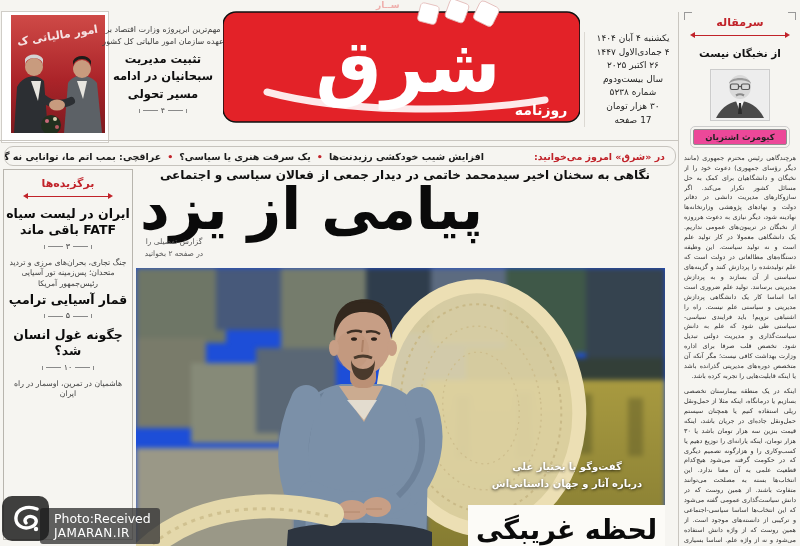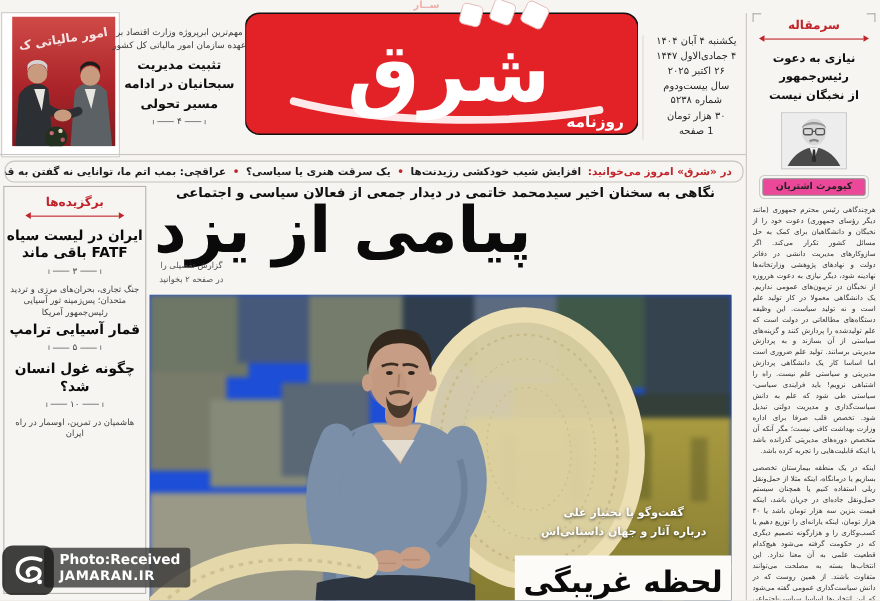--- a/index.html
+++ b/index.html
@@ -19,21 +19,21 @@
   .cutlabel{left:376px;top:0px;font-size:9px;color:#efb0ad;font-weight:bold;}
   .dateline{left:584px;top:32px;width:90px;text-align:center;border-left:1px solid #dcd9d3;
             padding-left:3px;}
   .dateline div{font-size:9px;color:#1f1f1f;line-height:13.6px;white-space:nowrap;}
   .vrule{left:678px;top:12px;width:1px;height:534px;background:#c9c6c0;}
   .hrule{left:0;top:140px;width:678px;height:1px;background:#c9c6c0;}
 
   
   .strip{left:4px;top:146px;width:650px;height:18px;border:1px solid #c6c3bd;border-radius:9px;
          display:flex;align-items:center;gap:6px;padding:0 10px;font-size:9.5px;white-space:nowrap;overflow:hidden;}
-  .strip-label{color:#c1232a;font-weight:bold;}
+  .strip-label{color:#c1232a;font-weight:bold;margin-left:44px;}
   .strip-item{color:#1c1c1c;font-weight:bold;}
   .strip-sep{color:#c1232a;font-weight:bold;}
 
   
   .arrowline{display:flex;align-items:center;justify-content:center;margin:3px auto 0;width:90px;}
   .arrowline .ln{height:1px;background:#c1232a;flex:1;}
   .arrowline .tl{width:0;height:0;border-top:3px solid transparent;border-bottom:3px solid transparent;border-left:5px solid #c1232a;}
   .arrowline .tr{width:0;height:0;border-top:3px solid transparent;border-bottom:3px solid transparent;border-right:5px solid #c1232a;}
   .orn{display:flex;align-items:center;justify-content:center;gap:3px;margin-top:4px;color:#444;font-size:8px;line-height:8px;}
   .orn .ln{width:15px;height:1px;background:#8a8a8a;}
@@ -72,22 +72,22 @@
   .ed-photo{margin:7px auto 0;width:58px;height:50px;border:1px solid #ccc;background:#efefef;}
   .ed-name{margin:8px auto 0;width:92px;border:1px solid #8f8f8f;border-radius:2px;outline:1px solid #ccc;
            outline-offset:2px;background:#ec4899;font-size:8.5px;font-weight:bold;color:#222;padding:2px 0;}
   .ed-body{margin-top:9px;text-align:justify;font-size:6.4px;line-height:1.55;color:#2e2e2e;}
   .ed-body p{margin:0 0 5px 0;}
 
   
   .wm{left:2px;top:496px;display:flex;align-items:flex-start;direction:ltr;z-index:6;}
   .wm-logo{width:47px;height:45px;background:rgba(28,28,28,.84);border-radius:10px;display:flex;
            align-items:center;justify-content:center;position:relative;z-index:2;}
-  .wm-text{background:rgba(58,58,58,.8);margin-left:-9px;margin-top:2px;padding:3px 9px 4px 14px;
-           border-radius:3px;color:#fff;font-weight:bold;line-height:1.2;}
+  .wm-text{background:rgba(58,58,58,.8);margin-left:-9px;margin-top:12px;padding:3px 9px 4px 14px;
+           border-radius:3px;color:#fff;font-weight:normal;line-height:1.2;}
   .wm-l1{font-size:12.5px;}
   .wm-l2{font-size:12px;letter-spacing:.5px;}
 </style>
 </head>
 <body>
 
 <div id="page">
 
   <div class="abs m-photo">
     <svg width="94" height="118" viewBox="0 0 94 118">
@@ -150,21 +150,21 @@
     </svg>
   </div>
 
   <div class="abs dateline">
     <div>یکشنبه ۴ آبان ۱۴۰۴</div>
     <div>۴ جمادی‌الاول ۱۴۴۷</div>
     <div>۲۶ اکتبر ۲۰۲۵</div>
     <div>سال بیست‌و‌دوم</div>
     <div>شماره ۵۲۳۸</div>
     <div>۳۰ هزار تومان</div>
-    <div>1 صفحه</div>
+    <div>17 صفحه</div>
   </div>
 
   <div class="abs vrule"></div>
   <div class="abs hrule"></div>
 
   <div class="abs strip">
     <span class="strip-label">در «شرق» امروز می‌خوانید:</span>
     <span class="strip-item">افزایش شیب خودکشی رزیدنت‌ها</span>
     <span class="strip-sep">•</span>
     <span class="strip-item">یک سرقت هنری یا سیاسی؟</span>
@@ -305,21 +305,20 @@
   <div class="abs ed">
     <div class="ed-c l"></div>
     <div class="ed-c r"></div>
     <div class="ed-label">سرمقاله</div>
     <div class="arrowline" style="width:100px">
         <i class="tl"></i>
         <i class="ln"></i>
         <i class="tr"></i>
       </div>
     <div class="ed-title">
-      <div>نیازی به دعوت رئیس‌جمهور</div>
       <div>از نخبگان نیست</div>
     </div>
     <div class="ed-photo">
       <svg width="56" height="48" viewBox="0 0 56 48">
         <rect width="56" height="48" fill="#ededed"></rect>
         <path d="M4,48 C10,36 20,31 28,31 C36,31 46,36 52,48 Z" fill="#4a4a4a"></path>
         <path d="M24,31 L32,31 L28,42 Z" fill="#f5f5f5"></path>
         <path d="M27,33 L29,33 L30,44 L26,44 Z" fill="#2c2c2c"></path>
         <ellipse cx="28" cy="17" rx="11" ry="12" fill="#d9d9d9"></ellipse>
         <path d="M17,14 C17,6 39,6 39,14 C36,9 20,9 17,14 Z" fill="#9a9a9a"></path>

